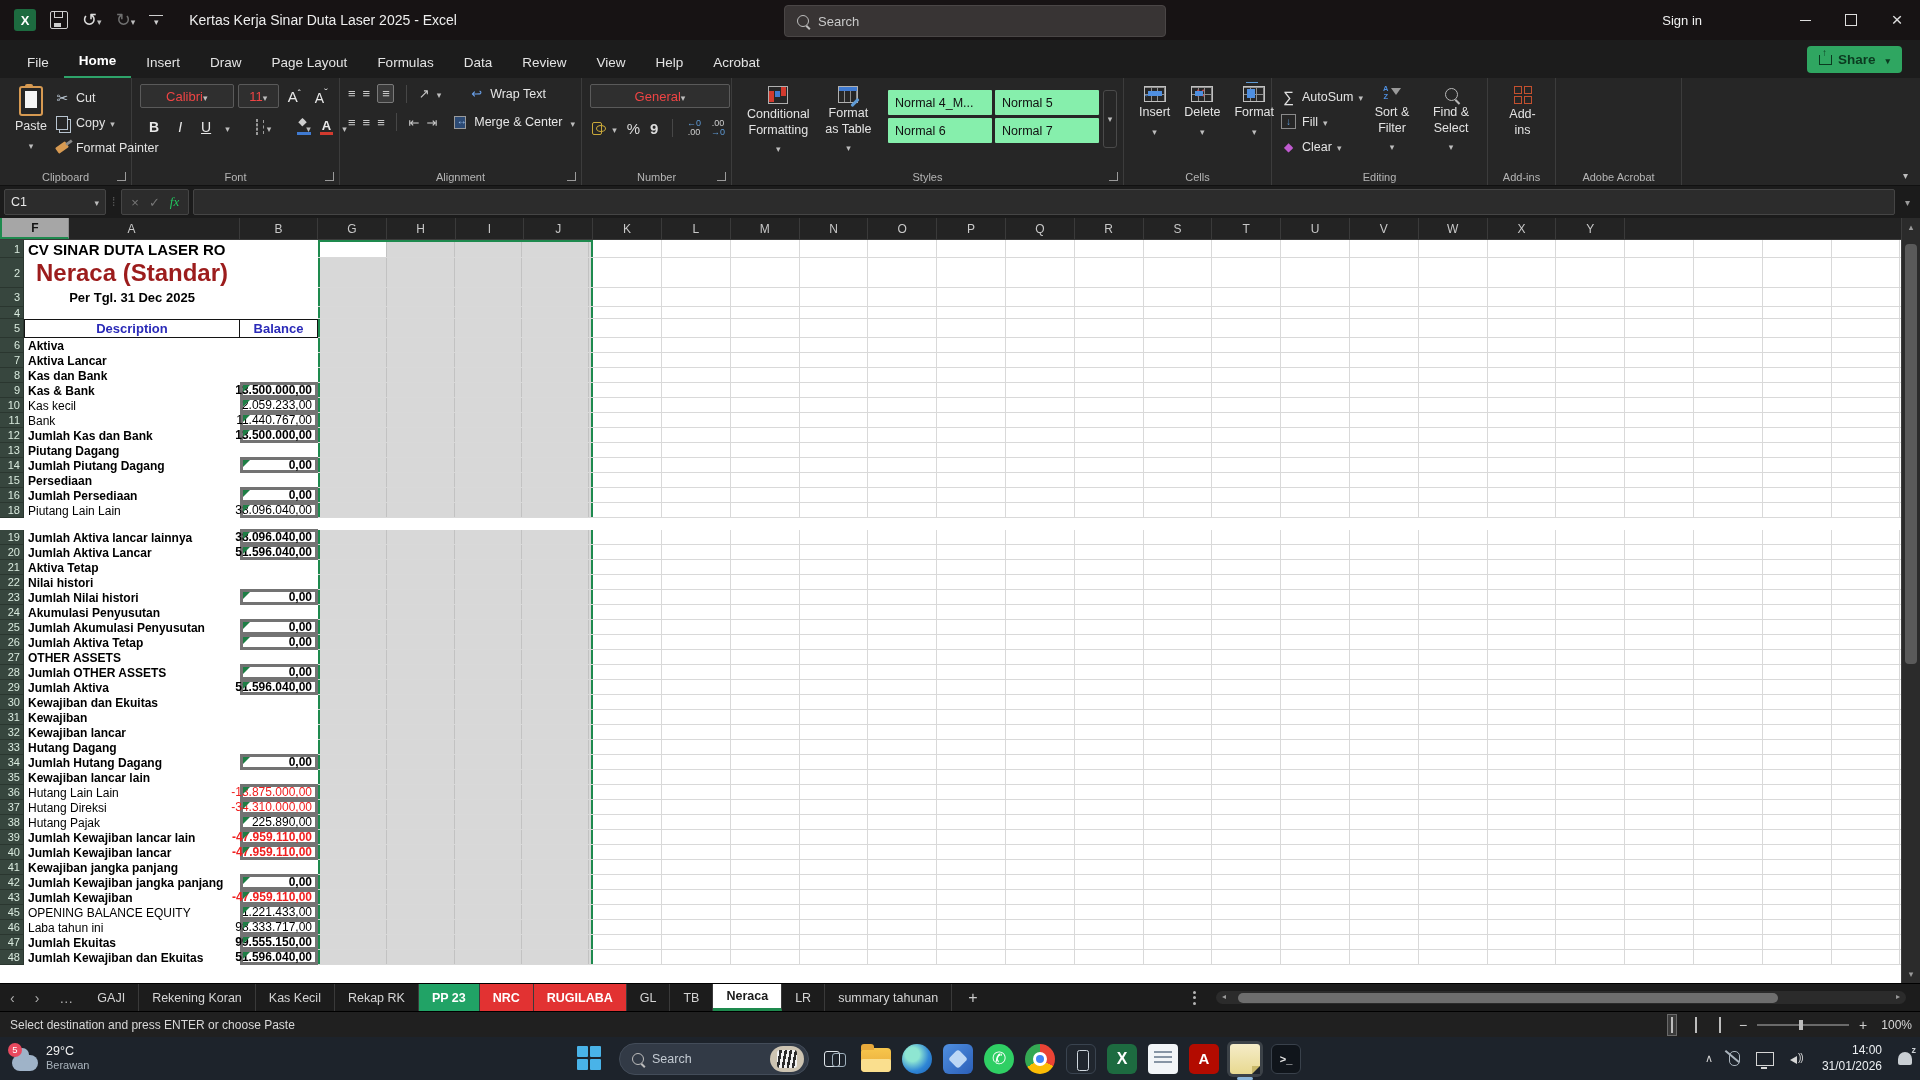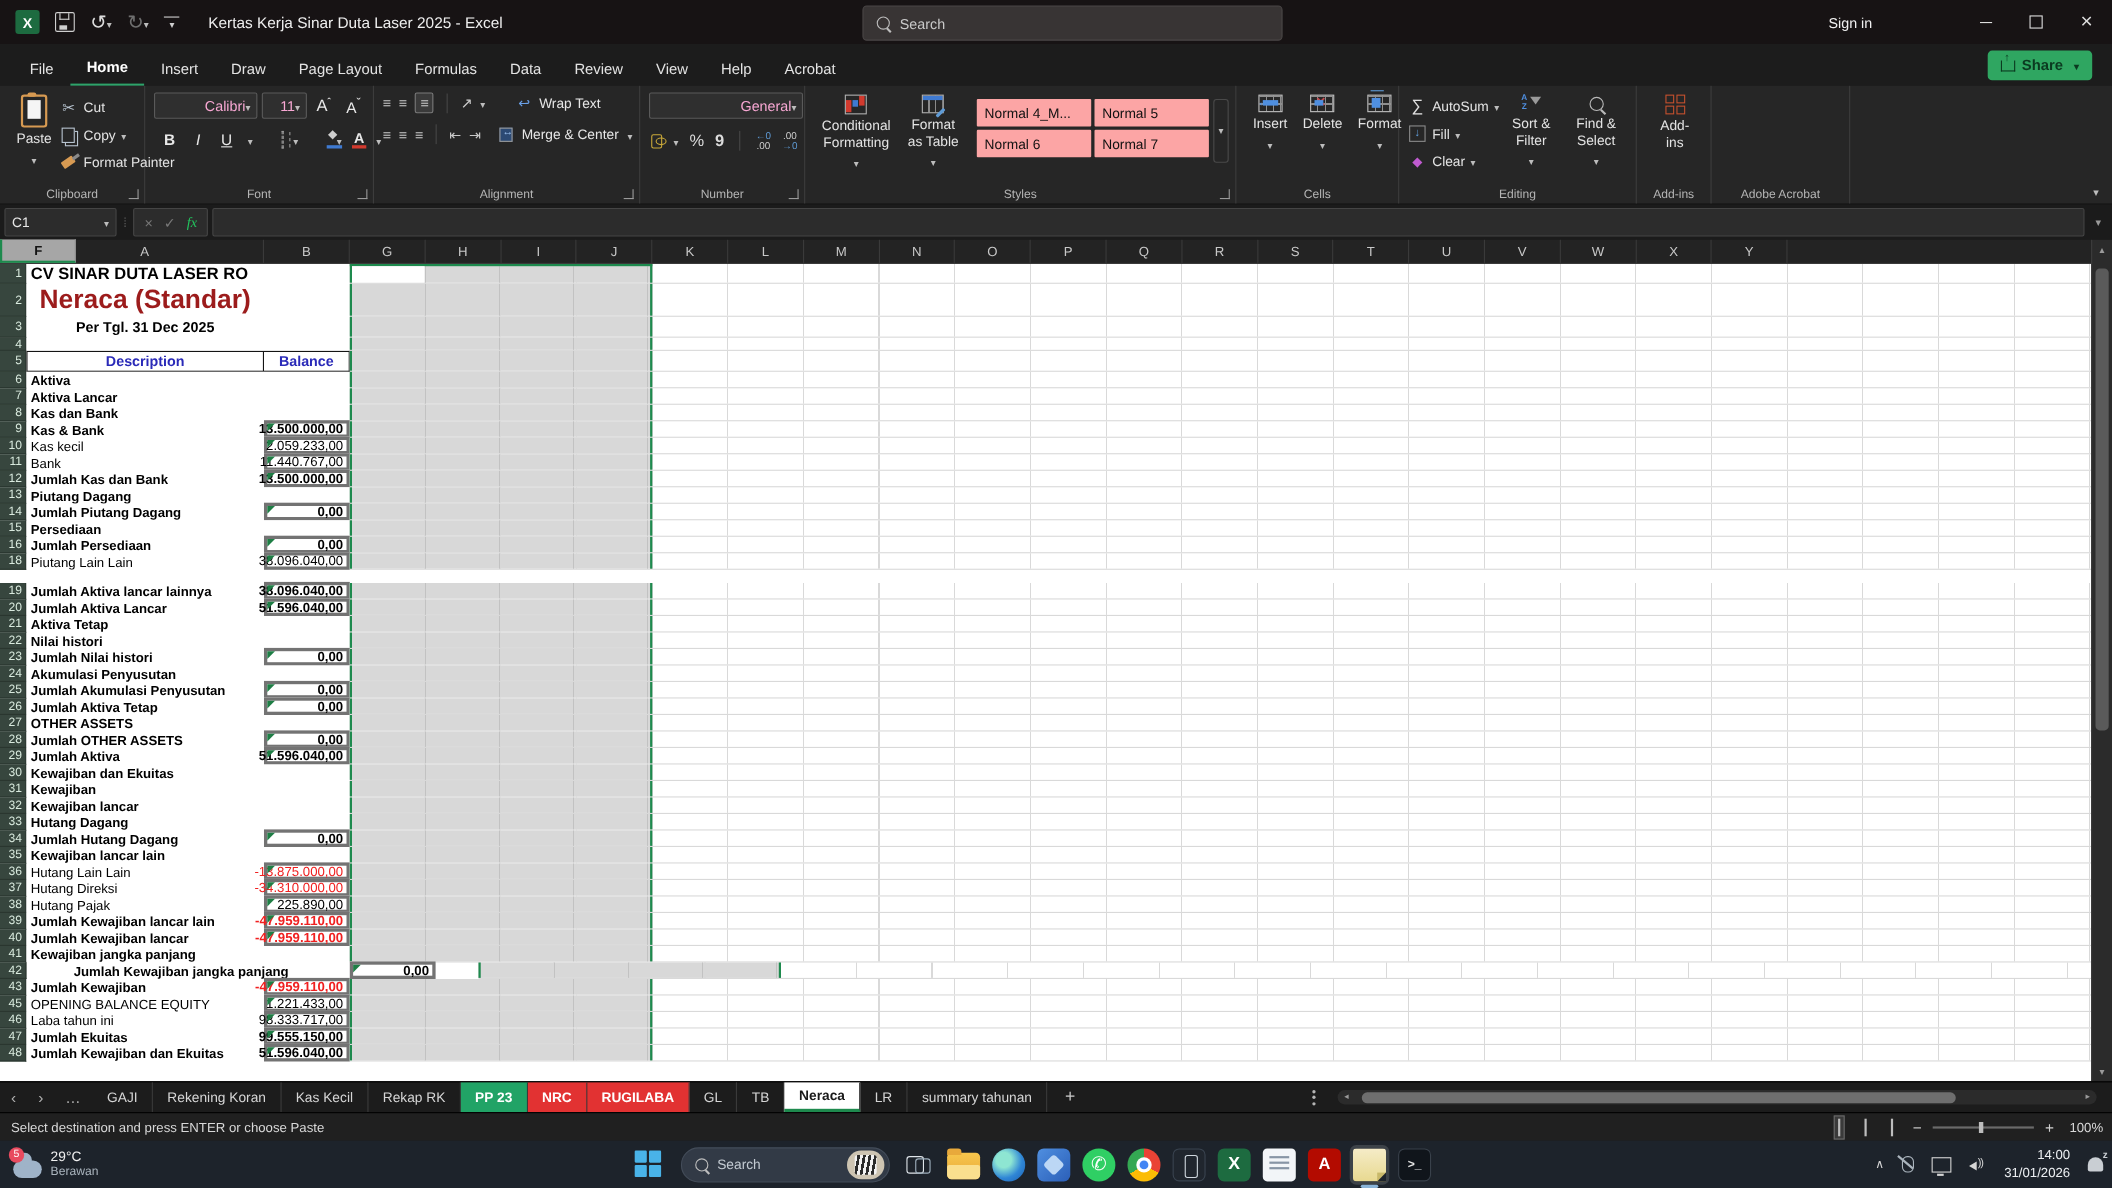--- a/index.html
+++ b/index.html
@@ -57,21 +57,21 @@
 
   .clipicon{width:20px;height:26px;border:2px solid #d79a52;border-radius:3px;position:relative;background:#262626;}
   .clipicon::before{content:"";position:absolute;left:4px;top:-4px;width:8px;height:4px;background:#d79a52;border-radius:2px;}
   .clipicon::after{content:"";position:absolute;left:4px;top:3px;width:12px;height:17px;background:#f5f5f5;}
   .cuticon::before{content:"✂";color:#b8c4d0;font-size:14px;}
   .copyicon{width:10px;height:12px;border:1.3px solid #b8c4d0;background:#262626;box-shadow:3px 3px 0 -1px #262626,3px 3px 0 0 #b8c4d0;}
   .painticon{width:12px;height:7px;background:#d79a52;border-radius:1px;position:relative;transform:rotate(-35deg);}
   .painticon::after{content:"";position:absolute;right:-6px;top:2px;width:7px;height:3px;background:#8a8a8a;}
 
   .combo{background:#2f2f2f;border:1px solid #5a5a5a;border-radius:2px;height:22px;display:flex;align-items:center;
-    padding:0 5px;font-size:13px;color:#f9a8d4;justify-content:flex-end;}
+    padding:0 5px;font-size:13px;color:#ef4444;justify-content:center;}
   .fontbtn{font-size:14px;color:#e8e8e8;padding:0 5px;}
   .fsz{font-size:15px;}
   .fsz sup{font-size:9px;}
   .boldb{font-weight:bold;}
   .italb{font-style:italic;}
   .underb{text-decoration:underline;}
   .vdiv{width:1px;height:18px;background:#474747;margin:0 4px;}
   .bordericon{width:14px;height:14px;border:1px dashed #9a9a9a;position:relative;}
   .bordericon::before{content:"";position:absolute;left:6px;top:0;bottom:0;border-left:1px dashed #9a9a9a;}
   .bordericon::after{content:"";position:absolute;top:6px;left:0;right:0;border-top:1px dashed #9a9a9a;}
@@ -94,21 +94,21 @@
 
   .cficon{width:18px;height:16px;border:1px solid #b0b0b0;position:relative;background:
     linear-gradient(#d23a2e 0 0) 0px 4px/5px 11px no-repeat,
     linear-gradient(#3f7ad1 0 0) 6px 4px/5px 6px no-repeat,
     linear-gradient(#d23a2e 0 0) 12px 0px/5px 9px no-repeat;}
   .fticon{width:18px;height:15px;border:1px solid #b0b0b0;background:
     linear-gradient(#3f7ad1 0 0) 0 0/18px 4px no-repeat,
     repeating-linear-gradient(90deg,transparent 0 5px,#8a8a8a 5px 6px);position:relative;}
   .fticon::after{content:"";position:absolute;right:-3px;bottom:-2px;width:10px;height:3px;background:#5f9bd6;transform:rotate(-45deg);border-radius:1px;}
   .gallery{display:grid;grid-template-columns:104px 104px;grid-template-rows:25px 25px;gap:3px;margin-left:8px;margin-top:6px;}
-  .gcell{background:#fca5a5;color:#111;font-size:12.5px;display:flex;align-items:center;padding-left:7px;border-radius:1px;}
+  .gcell{background:#86efac;color:#111;font-size:12.5px;display:flex;align-items:center;padding-left:7px;border-radius:1px;}
   .gstrip{width:16px;height:56px;border:1px solid #4a4a4a;border-radius:3px;margin-left:4px;margin-top:6px;display:flex;align-items:center;justify-content:center;}
   .gstrip::before{content:"▾";font-size:9px;color:#bdbdbd;}
 
   .tblic{width:20px;height:14px;border:1px solid #c0c0c0;background:repeating-linear-gradient(90deg,transparent 0 5.6px,#8f8f8f 5.6px 6.6px),repeating-linear-gradient(0deg,transparent 0 6px,#8f8f8f 6px 7px);position:relative;}
   .tblic.ins::before{content:"←";position:absolute;left:-2px;top:0px;color:#4f8fe0;font-weight:bold;font-size:11px;}
   .tblic.ins::after{content:"";position:absolute;left:3px;top:4px;width:14px;height:5px;background:#4f8fe0;}
   .tblic.del::before{content:"×";position:absolute;left:4px;top:-3px;color:#c54b52;font-weight:bold;font-size:15px;}
   .tblic.del::after{content:"";position:absolute;left:3px;top:4px;width:8px;height:5px;background:#4f8fe0;}
   .tblic.fmt::before{content:"";position:absolute;left:2px;top:-5px;width:12px;border-top:1.4px solid #5f9bd6;}
   .tblic.fmt::after{content:"";position:absolute;left:3px;top:2px;width:8px;height:9px;background:#4f8fe0;}
@@ -889,21 +889,21 @@
         </div>
       </div>
       <div class="grow" style="height: 15px;">
         <div class="rowh">41</div>
         <div class="ca bold">Kewajiban jangka panjang</div>
         <div class="cb"></div>
         <div class="rest">
           <div class="sel"></div>
         </div>
       </div>
-      <div class="grow" style="height: 15px; gap: 39px;">
+      <div class="grow" style="height: 15px;">
         <div class="rowh">42</div>
         <div class="ca bold">Jumlah Kewajiban jangka panjang</div>
         <div class="cb box bold">0,00<span class="tri"></span></div>
         <div class="rest">
           <div class="sel"></div>
         </div>
       </div>
       <div class="grow" style="height: 15px;">
         <div class="rowh">43</div>
         <div class="ca bold">Jumlah Kewajiban</div>

